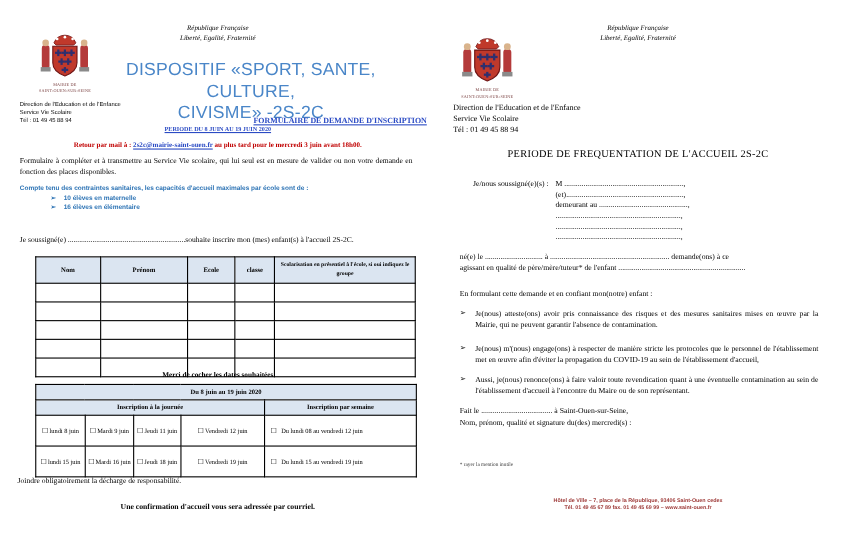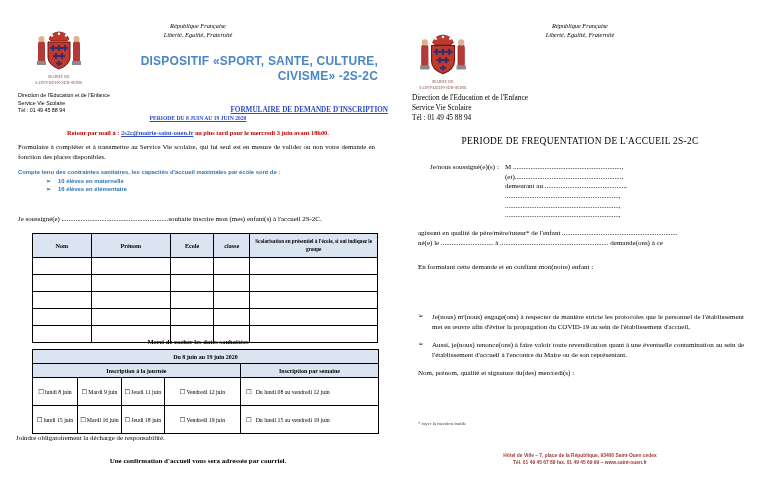--- a/index.html
+++ b/index.html
@@ -4,21 +4,21 @@
 <style>
   html,body{margin:0;padding:0;background:#ffffff;}
   body{width:768px;height:489px;position:relative;font-family:"Liberation Serif",serif;color:#000;overflow:hidden;}
   .page{position:absolute;top:0;height:489px;background:#fff;}
   .page-left{left:8px;width:380px;}
   .page-right{left:392px;width:376px;}
   .abs{position:absolute;}
   .ctr{text-align:center;left:0;right:0;}
   .repub{font-style:italic;font-size:6.3px;line-height:1.35;}
   .logo-cap{font-size:3.8px;color:#7a4040;text-align:center;line-height:1.5;letter-spacing:.2px;}
-  .lp-title{font-family:"Liberation Sans",sans-serif;font-weight:bold;color:#4a86c8;font-size:12px;line-height:1.22;letter-spacing:.2px;text-align:right;}
+  .lp-title{font-family:"Liberation Sans",sans-serif;font-weight:normal;color:#4a86c8;font-size:16px;line-height:1.22;letter-spacing:.2px;}
   .lp-dept{font-family:"Liberation Sans",sans-serif;font-size:5.3px;line-height:1.45;}
   .lp-form-head{color:#2b4bc4;font-weight:bold;text-decoration:underline;font-size:7.2px;text-align:right;}
   .lp-period{color:#2b4bc4;font-weight:bold;text-decoration:underline;font-size:5.6px;}
   .lp-red{color:#c00000;font-weight:bold;font-size:6.4px;}
   .lp-red a,.email{color:#2b4bc4;text-decoration:underline;font-weight:bold;cursor:pointer;}
   .lp-par{font-size:6.9px;line-height:1.5;text-align:justify;}
   .lp-cap{font-family:"Liberation Sans",sans-serif;font-weight:bold;color:#2e74b5;font-size:5.9px;line-height:1.45;}
   .cap-item{padding-left:28px;}
   .cap-glyph{margin-right:7px;}
   .lp-decl{font-size:6.9px;}
@@ -274,36 +274,41 @@
   <div class="abs rp-id-lines" style="top:163px;left:113px;right:30px;">
     <div>M ..............................................................,</div>
     <div>(et).............................................................,</div>
     <div>demeurant au ..............................................,</div>
     <div>.................................................................,</div>
     <div>.................................................................,</div>
     <div>.................................................................,</div>
   </div>
 
   <div class="abs rp-par" style="top:228px;left:26px;right:24px;">
+    <div>né(e) le .............................. à .............................................................. demande(ons) à ce</div>
     <div>agissant en qualité de père/mère/tuteur* de l'enfant ..................................................................</div>
-    <div>né(e) le .............................. à .............................................................. demande(ons) à ce</div>
   </div>
 
   <div class="abs rp-intro" style="top:263px;left:26px;">En formulant cette demande et en confiant mon(notre) enfant :</div>
 
+  <div class="bullet" style="top:280px;">
+    <span class="bg">➢</span>
+    <span class="bt">Je(nous) atteste(ons) avoir pris connaissance des risques et des mesures sanitaires mises en œuvre par la Mairie, qui ne peuvent garantir l'absence de contamination.</span>
+  </div>
   <div class="bullet" style="top:312px;">
     <span class="bg">➢</span>
     <span class="bt">Je(nous) m'(nous) engage(ons) à respecter de manière stricte les protocoles que le personnel de l'établissement met en œuvre afin d'éviter la propagation du COVID-19 au sein de l'établissement d'accueil,</span>
   </div>
   <div class="bullet" style="top:340px;">
     <span class="bg">➢</span>
     <span class="bt">Aussi, je(nous) renonce(ons) à faire valoir toute revendication quant à une éventuelle contamination au sein de l'établissement d'accueil à l'encontre du Maire ou de son représentant.</span>
   </div>
 
   <div class="abs rp-sig" style="top:368px;left:26px;">
+    <div>Fait le ..................................... à Saint-Ouen-sur-Seine,</div>
     <div>Nom, prénom, qualité et signature du(des) mercredi(s) :</div>
   </div>
 
   <div class="abs rp-foot" style="top:421px;left:26px;">* rayer la mention inutile</div>
 
   <div class="abs ctr rp-footer" style="top:452px;">
     <div>Hôtel de Ville – 7,  place de la République, 93406 Saint-Ouen cedex</div>
     <div>Tél. 01 49 45 67 89   fax. 01 49 45 69 99 – www.saint-ouen.fr</div>
   </div>
 </div>

